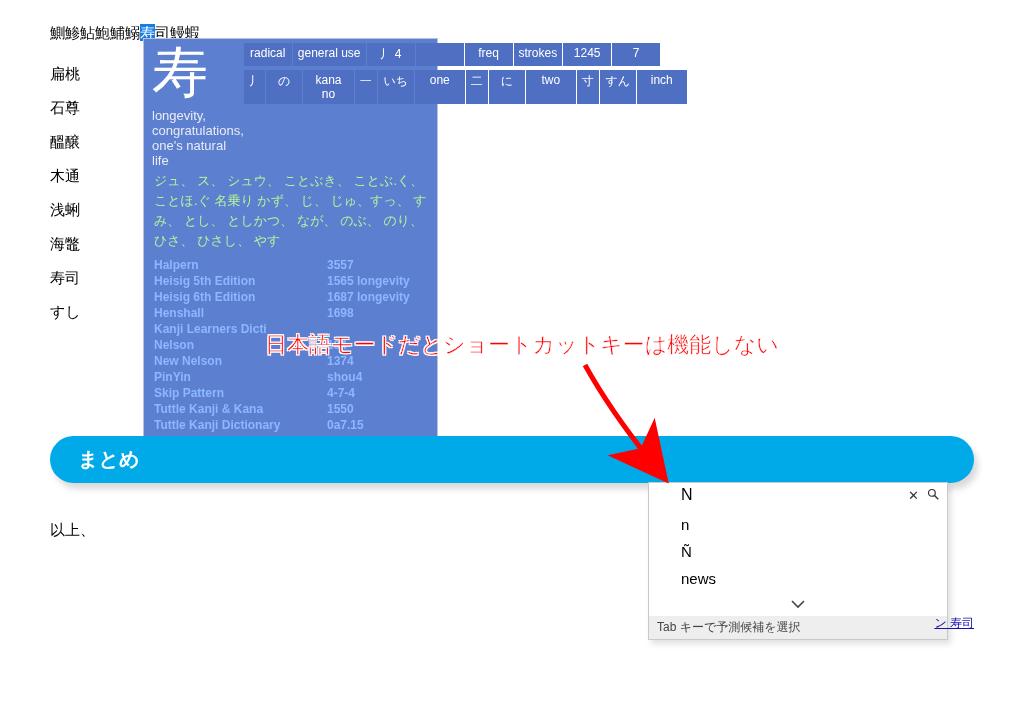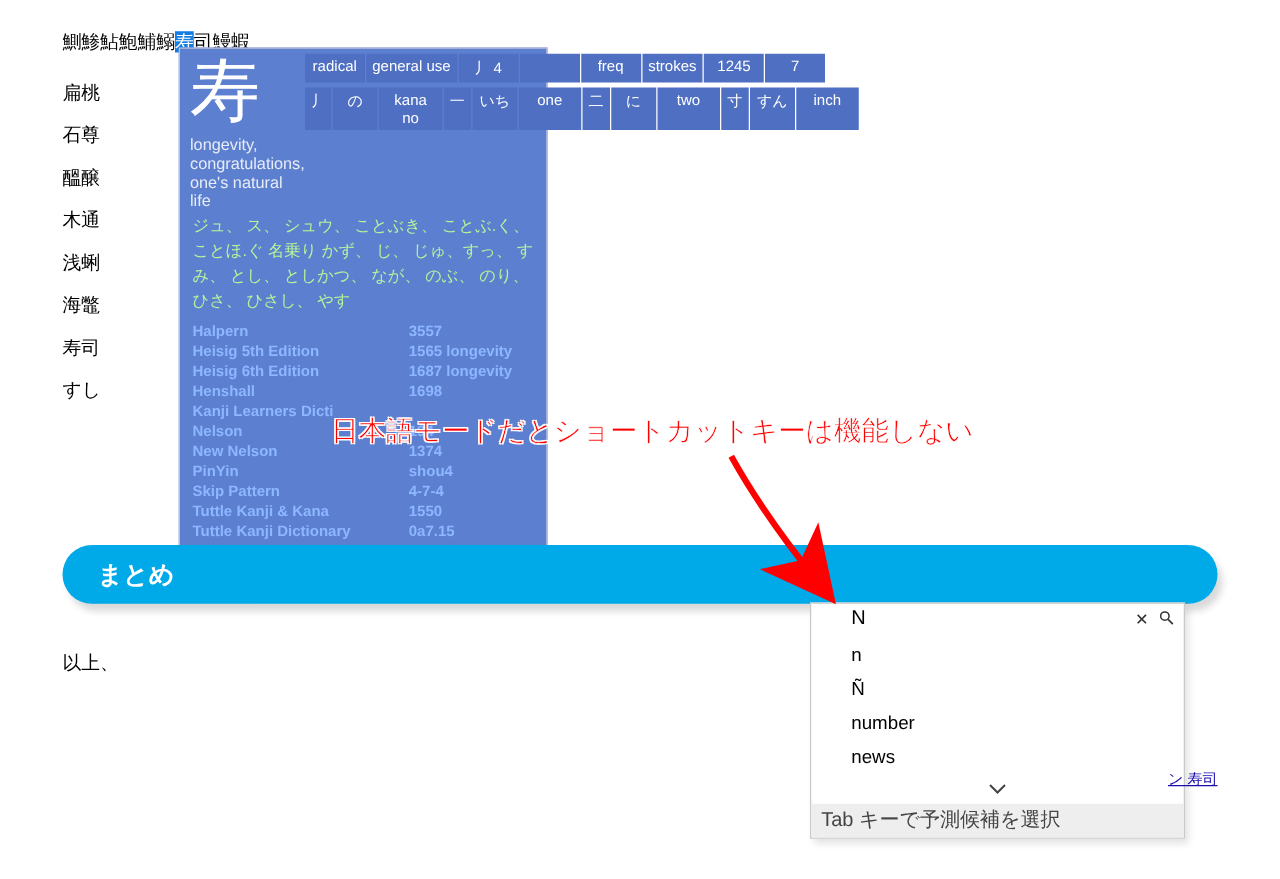--- a/index.html
+++ b/index.html
@@ -61,21 +61,21 @@
     width: 300px; border: 1px solid #c9c9c9; background: #fff;
     box-shadow: 3px 4px 6px rgba(0,0,0,0.12);
     font-size: 13px;
   }
   .ime-head { display: flex; align-items: center; padding: 3px 8px 7px 32px; font-size: 16px; }
   .ime-head .spacer { flex: 1; }
   .ime-head .ico { margin-left: 8px; font-size: 13px; color: #333; cursor: pointer; }
   .ime-list { padding: 0 0 2px 0; }
   .ime-item { padding: 5px 32px; font-size: 15px; }
   .ime-expand { text-align: center; padding: 2px 0 4px 0; font-size: 14px; cursor: pointer; }
-  .ime-footer { background: #eee; padding: 3px 8px; font-size: 16px; color: #444; }
+  .ime-footer { background: #eee; padding: 3px 8px; font-size: 12px; color: #444; }
   .bottom-link { position: absolute; top: 615px; right: 50px; font-size: 12px; color: #1a0dab; text-decoration: underline; }
 </style>
 </head>
 <body>
 
 <div class="topline">
   <span>鰂鯵鮎鮑鯆鰯</span><span class="hl">寿</span><span>司鰻蝦</span>
 </div>
 
 <div class="wordlist">
@@ -216,21 +216,20 @@
     <span class="ico">
       <svg width="12" height="12" viewBox="0 0 16 16">
           <circle cx="6.5" cy="6.5" r="4.5" stroke="#333" stroke-width="1.6" fill="none"></circle>
           <line x1="10" y1="10" x2="15" y2="15" stroke="#333" stroke-width="1.8"></line>
         </svg>
     </span>
   </div>
   <div class="ime-list">
     <div class="ime-item">n</div>
     <div class="ime-item">Ñ</div>
-    <div class="ime-item">number</div>
     <div class="ime-item">news</div>
   </div>
   <div class="ime-expand">
     <svg width="14" height="10" viewBox="0 0 14 10">
         <path d="M1 2 L7 8 L13 2" stroke="#444" stroke-width="1.6" fill="none"></path>
       </svg>
   </div>
   <div class="ime-footer">Tab キーで予測候補を選択</div>
 </div>
 

